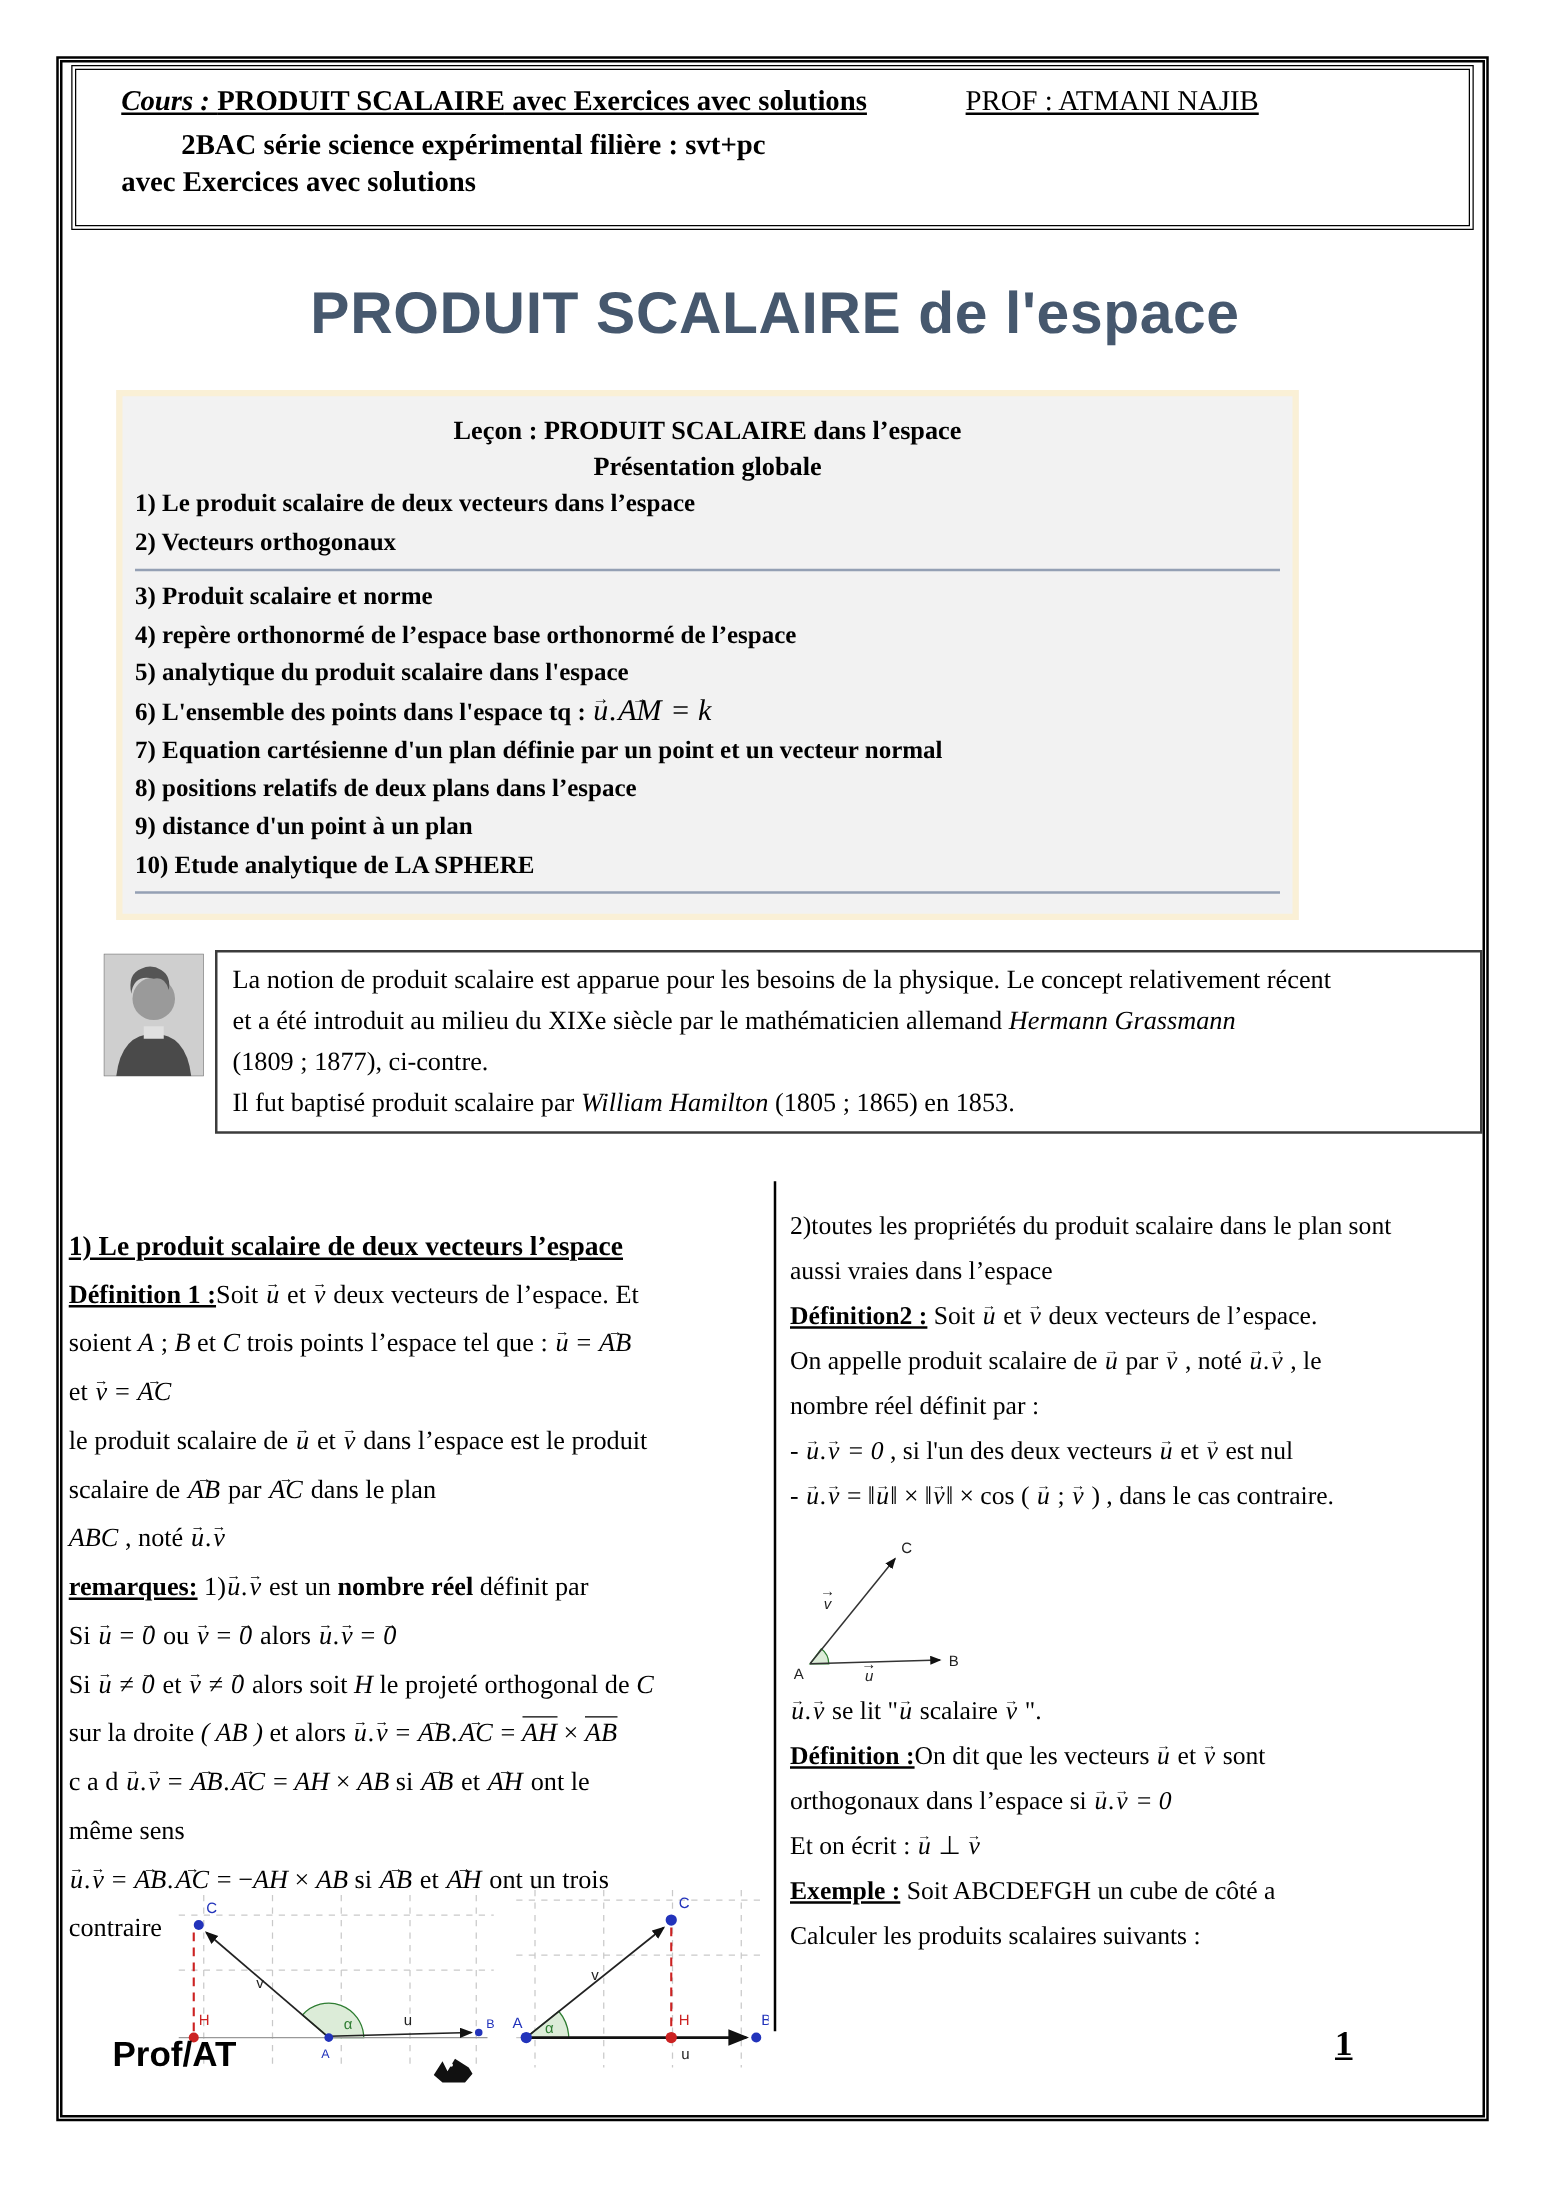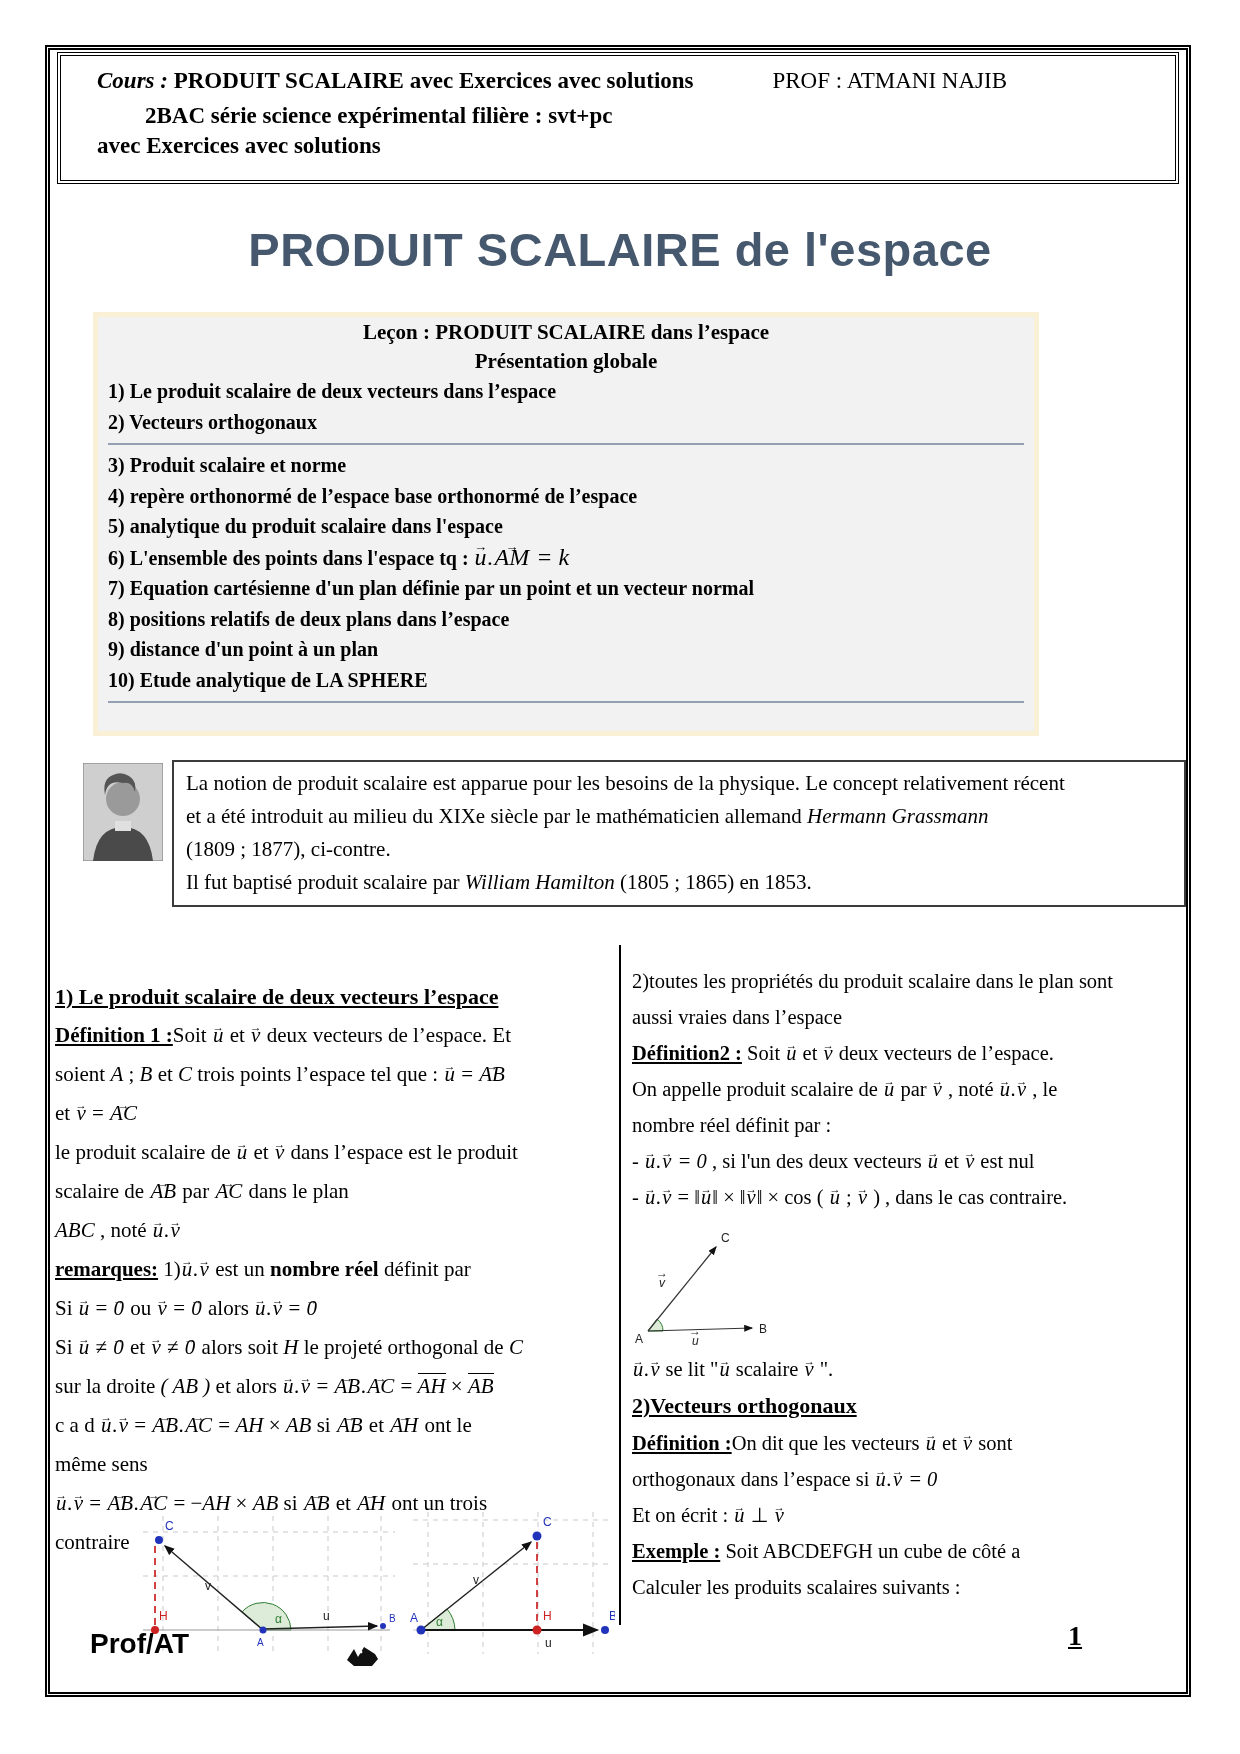--- a/index.html
+++ b/index.html
@@ -1,29 +1,29 @@
 <!DOCTYPE html>
 <html style="--c-title: #46586e; --c-lesson_bg: #f2f2f2; --c-lesson_border: #faf0d6; --c-divider: #94a0b4; --c-blue: #2233bb; --c-red: #cc2222; --c-green: #2e7d32; --c-green_fill: #dcecd8; --c-grid: #c9c9c9;"><head>
 <meta charset="utf-8">
 <style>
   html,body{margin:0;padding:0;background:#fff;}
   body{width:1240px;height:1754px;position:relative;font-family:"Liberation Serif",serif;color:#000;overflow:hidden;}
   .page-frame{position:absolute;left:45px;top:45px;width:1146px;height:1652px;border:5px double #000;box-sizing:border-box;}
   
   .header-box{position:absolute;left:57px;top:52px;width:1122px;height:132px;border:4px double #000;box-sizing:border-box;padding:12px 0 0 36px;}
-  .hrow{display:flex;align-items:baseline;font-size:23px;}
+  .hrow{display:flex;align-items:baseline;font-size:23px;text-decoration:underline;}
   .hprof{margin-left:auto;margin-right:168px;font-size:23px;}
   .hline2{font-size:23px;font-weight:bold;margin-top:9px;margin-left:48px;}
   .hline3{font-size:23px;font-weight:bold;margin-top:4px;}
   
   .main-title{position:absolute;left:0;top:222px;width:1240px;text-align:center;
     font-family:"Liberation Sans",sans-serif;font-weight:bold;font-size:47px;color:var(--c-title,#46586e);letter-spacing:.5px;}
   
   .lesson-box{position:absolute;left:93px;top:312px;width:946px;height:424px;box-sizing:border-box;
-    background:var(--c-lesson_bg,#f2f2f2);border:5px solid var(--c-lesson_border,#faf0d6);padding:1px 10px 0 10px;}
+    background:var(--c-lesson_bg,#f2f2f2);border:5px solid var(--c-lesson_border,#faf0d6);padding:13px 10px 0 10px;}
   .lesson-title{font-weight:bold;font-size:21px;text-align:center;line-height:29px;}
   .itemL{font-size:20px;line-height:30.5px;white-space:nowrap;}
   .lesson-div{border:none;border-top:2px solid var(--c-divider,#94a0b4);margin:6px 0 5px 0;}
   .lesson-box .sv,.lesson-box .si{font-size:24px;}
   
   .portrait{position:absolute;left:83px;top:763px;}
   .history-box{position:absolute;left:172px;top:760px;width:1014px;box-sizing:border-box;border:2px solid #3c3c3c;padding:5px 12px 6px 12px;}
   .lineH{font-size:21px;line-height:33px;white-space:nowrap;}
   
   .col-divider{position:absolute;left:619px;top:945px;width:2px;height:680px;background:#000;}
@@ -222,21 +222,20 @@
       <text class="lblk" x="127" y="104">B</text>
       <text class="lblk" x="89" y="13">C</text>
       <text class="lblk" x="60" y="116" font-style="italic">u</text>
       <text class="lblk" x="57" y="106" font-size="9">→</text>
       <text class="lblk" x="27" y="58" font-style="italic">v</text>
       <text class="lblk" x="24" y="48" font-size="9">→</text>
     </g>
   </svg>
 
   <div class="lineR"><span class="sv">u</span><span class="si">.</span><span class="sv">v</span><span> se lit "</span><span class="sv">u</span><span> scalaire </span><span class="sv">v</span><span> ".</span></div>
-  <div class="col-heading"><span class="sbu">2)Vecteurs orthogonaux</span></div>
   <div>
       <div class="lineR"><span class="sbu">Définition :</span><span>On dit que les vecteurs </span><span class="sv">u</span><span> et </span><span class="sv">v</span><span> sont</span></div>
       <div class="lineR"><span>orthogonaux dans l’espace si </span><span class="sv">u</span><span class="si">.</span><span class="sv">v</span><span class="si"> = 0</span></div>
       <div class="lineR"><span>Et on écrit : </span><span class="sv">u</span><span> ⊥ </span><span class="sv">v</span></div>
       <div class="lineR"><span class="sbu">Exemple :</span><span> Soit ABCDEFGH un cube de côté a</span></div>
       <div class="lineR"><span>Calculer les produits scalaires suivants :</span></div>
     </div>
 </div>
 
 <div class="prof-label">Prof/AT</div>

